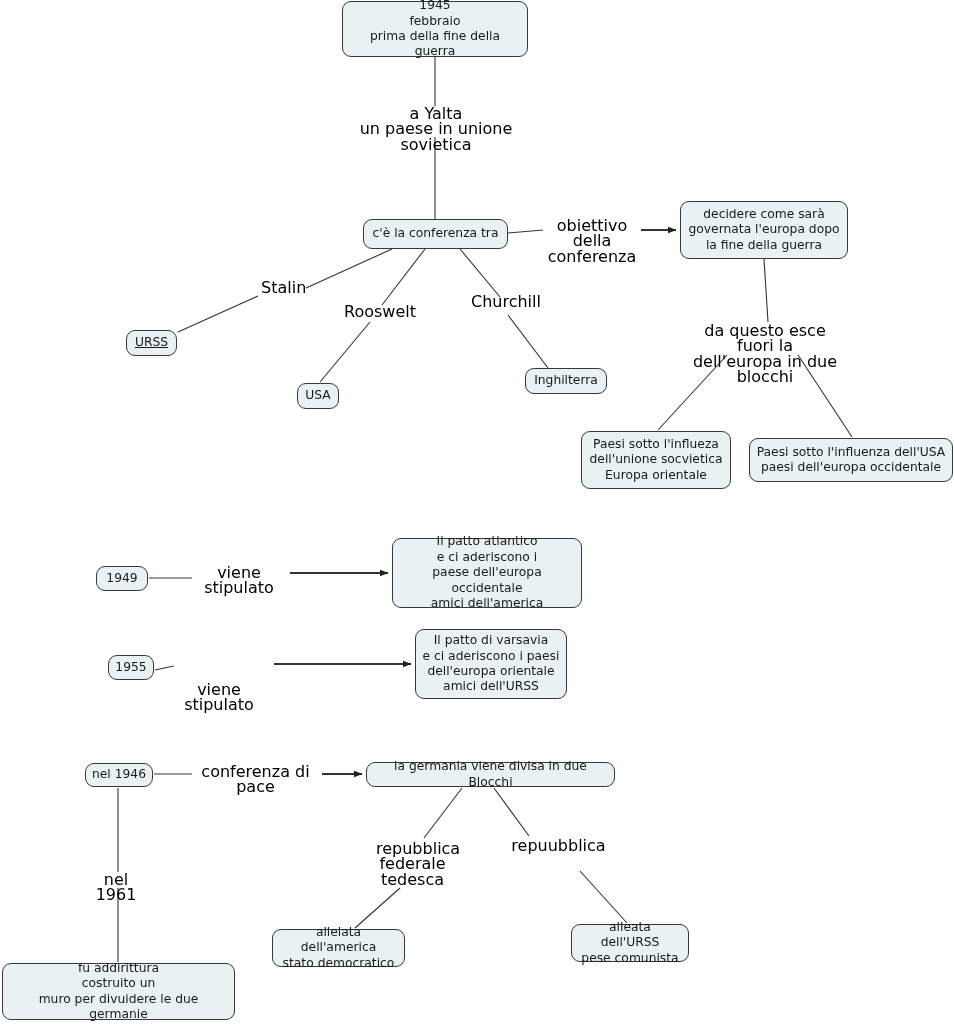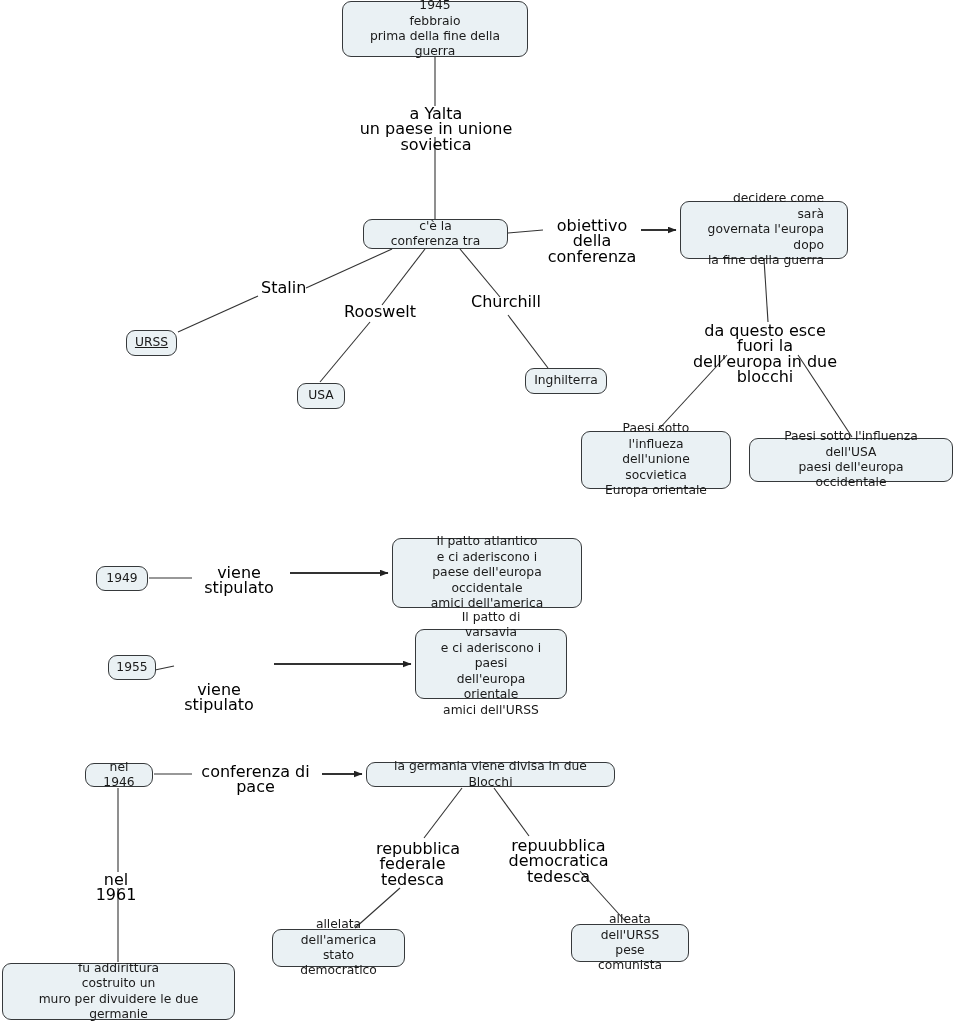--- a/index.html
+++ b/index.html
@@ -32,21 +32,21 @@
     border: 1px solid #36393b;
     border-radius: 9px;
     display: flex;
     align-items: center;
     justify-content: center;
     text-align: center;
     font-size: 12.3px;
     line-height: 15.4px;
     color: #1a1a1a;
     white-space: pre-line;
-    padding: 2px 23px;
+    padding: 2px 6px;
   }
   .label {
     position: absolute;
     box-sizing: border-box;
     text-align: center;
     font-size: 16px;
     line-height: 15.4px;
     color: #000000;
     white-space: pre-line;
     background: transparent;
@@ -88,21 +88,21 @@
         <polyline points="580,871 627,923" fill="none" stroke="#333333" stroke-width="1.1"></polyline>
         <polyline points="118,788 118,872" fill="none" stroke="#333333" stroke-width="1.1"></polyline>
         <polyline points="118,888 118,962" fill="none" stroke="#333333" stroke-width="1.1"></polyline>
       </g>
   </svg>
   <div id="node-layer">
       <div class="node" style="left: 342px; top: 1px; width: 186px; height: 56px;">1945
 febbraio
 prima della fine della guerra</div>
       <div class="node" style="left: 363px; top: 219px; width: 145px; height: 30px;">c'è la conferenza tra</div>
-      <div class="node" style="left: 680px; top: 201px; width: 168px; height: 58px; text-align: right;">decidere come sarà
+      <div class="node" style="left: 680px; top: 201px; width: 168px; height: 58px;">decidere come sarà
 governata l'europa dopo
 la fine della guerra</div>
       <div class="node" style="left: 126px; top: 330px; width: 51px; height: 26px; text-decoration: underline;">URSS</div>
       <div class="node" style="left: 297px; top: 383px; width: 42px; height: 26px;">USA</div>
       <div class="node" style="left: 525px; top: 368px; width: 82px; height: 26px;">Inghilterra</div>
       <div class="node" style="left: 581px; top: 431px; width: 150px; height: 58px;">Paesi sotto l'influeza
 dell'unione socvietica
 Europa orientale</div>
       <div class="node" style="left: 749px; top: 438px; width: 204px; height: 44px;">Paesi sotto l'influenza dell'USA
 paesi dell'europa occidentale</div>
@@ -130,16 +130,16 @@
       <div class="label hl" style="left: 345px; top: 106px; width: 182px;"><div><span>a Yalta</span></div><div><span>un paese in unione sovietica</span></div></div>
       <div class="label plain" style="left: 537px; top: 218px; width: 110px;"><div><span>obiettivo</span></div><div><span>della conferenza</span></div></div>
       <div class="label plain" style="left: 261px; top: 280px; width: 44px;"><div><span>Stalin</span></div></div>
       <div class="label plain" style="left: 344px; top: 304px; width: 62px;"><div><span>Rooswelt</span></div></div>
       <div class="label plain" style="left: 471px; top: 294px; width: 60px;"><div><span>Churchill</span></div></div>
       <div class="label plain" style="left: 688px; top: 323px; width: 154px;"><div><span>da questo esce fuori la</span></div><div><span>dell'europa in due blocchi</span></div></div>
       <div class="label plain" style="left: 194px; top: 565px; width: 90px;"><div><span>viene stipulato</span></div></div>
       <div class="label plain" style="left: 174px; top: 682px; width: 90px;"><div><span>viene stipulato</span></div></div>
       <div class="label hl" style="left: 192px; top: 764px; width: 127px;"><div><span>conferenza di pace</span></div></div>
       <div class="label hl" style="left: 376px; top: 841px; width: 73px;"><div><span>repubblica</span></div><div><span>federale</span></div><div><span>tedesca</span></div></div>
-      <div class="label hl" style="left: 494px; top: 838px; width: 129px;"><div><span>repuubblica</span></div><div><span>democratica tedesca</span></div></div>
+      <div class="label hl" style="left: 494px; top: 838px; width: 129px;"><div><span>repuubblica</span></div></div>
       <div class="label hl" style="left: 83px; top: 872px; width: 66px;"><div><span>nel 1961</span></div></div>
     </div>
 </div>
 
 </body></html>

